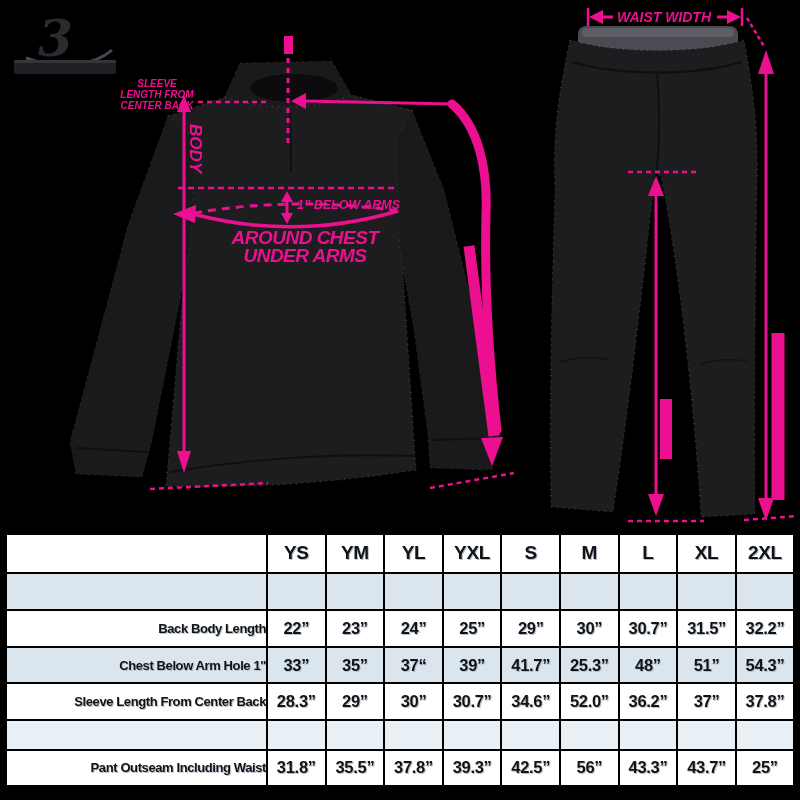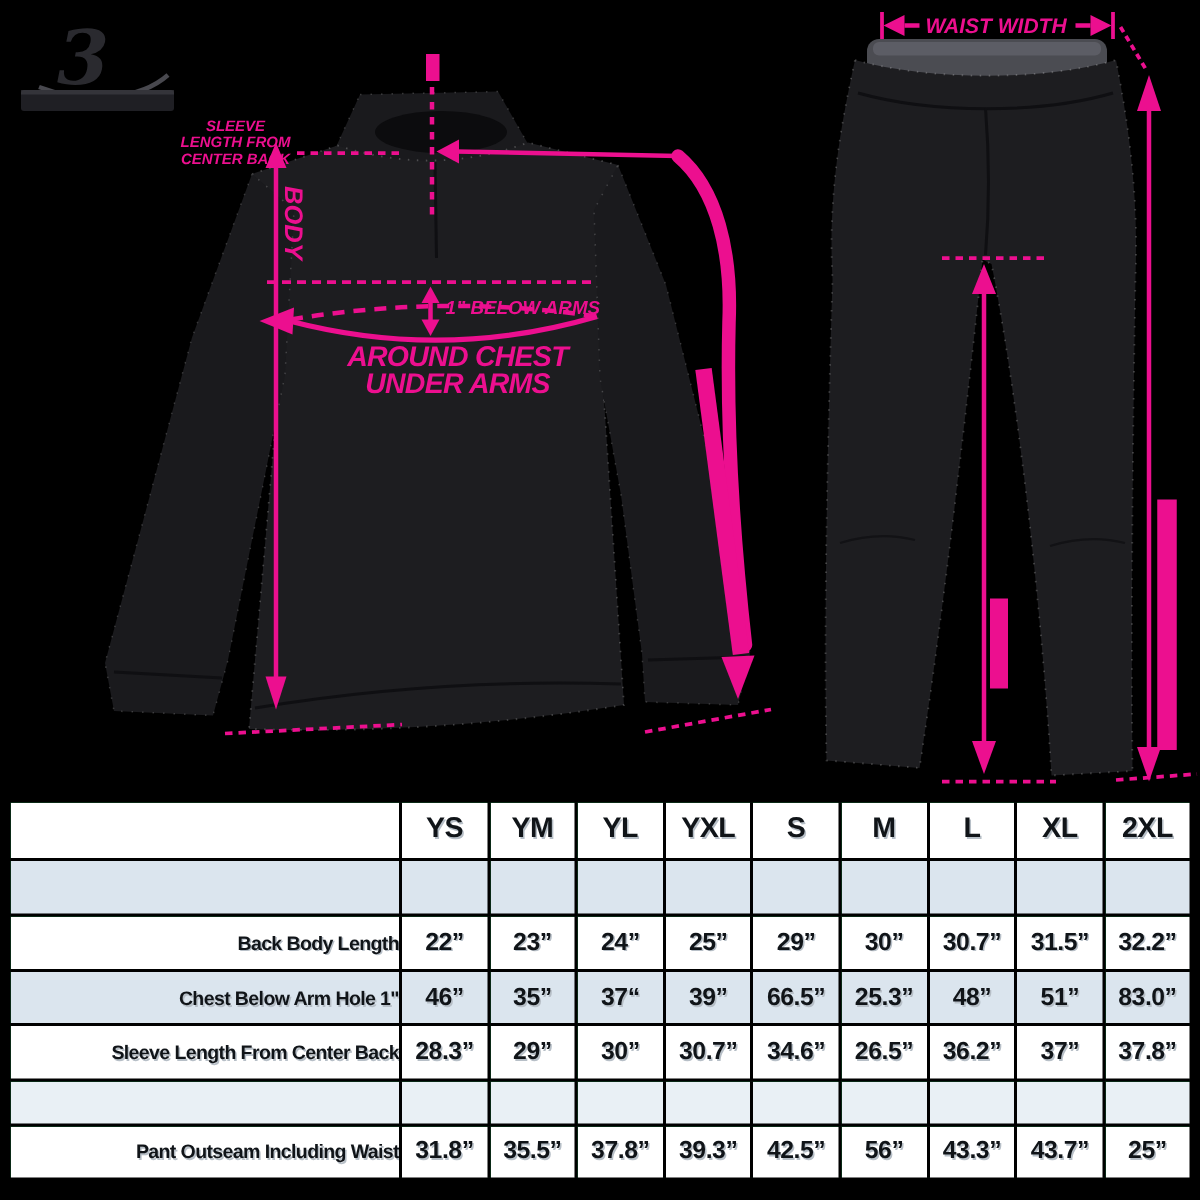--- a/index.html
+++ b/index.html
@@ -167,38 +167,38 @@
             <td>24”</td>
             <td>25”</td>
             <td>29”</td>
             <td>30”</td>
             <td>30.7”</td>
             <td>31.5”</td>
             <td>32.2”</td>
           </tr>
           <tr class="row-blue">
             <td class="label-col">Chest Below Arm Hole 1"</td>
-            <td>46”</td>
+            <td>33”</td>
             <td>35”</td>
             <td>37“</td>
             <td>39”</td>
-            <td>66.5”</td>
+            <td>41.7”</td>
             <td>25.3”</td>
             <td>48”</td>
             <td>51”</td>
-            <td>83.0”</td>
+            <td>54.3”</td>
           </tr>
           <tr class="row-white">
             <td class="label-col">Sleeve Length From Center Back</td>
             <td>28.3”</td>
             <td>29”</td>
             <td>30”</td>
             <td>30.7”</td>
             <td>34.6”</td>
-            <td>26.5”</td>
+            <td>52.0”</td>
             <td>36.2”</td>
             <td>37”</td>
             <td>37.8”</td>
           </tr>
           <tr class="row-pale h23">
             <td class="label-col"></td>
             <td></td>
             <td></td>
             <td></td>
             <td></td>

